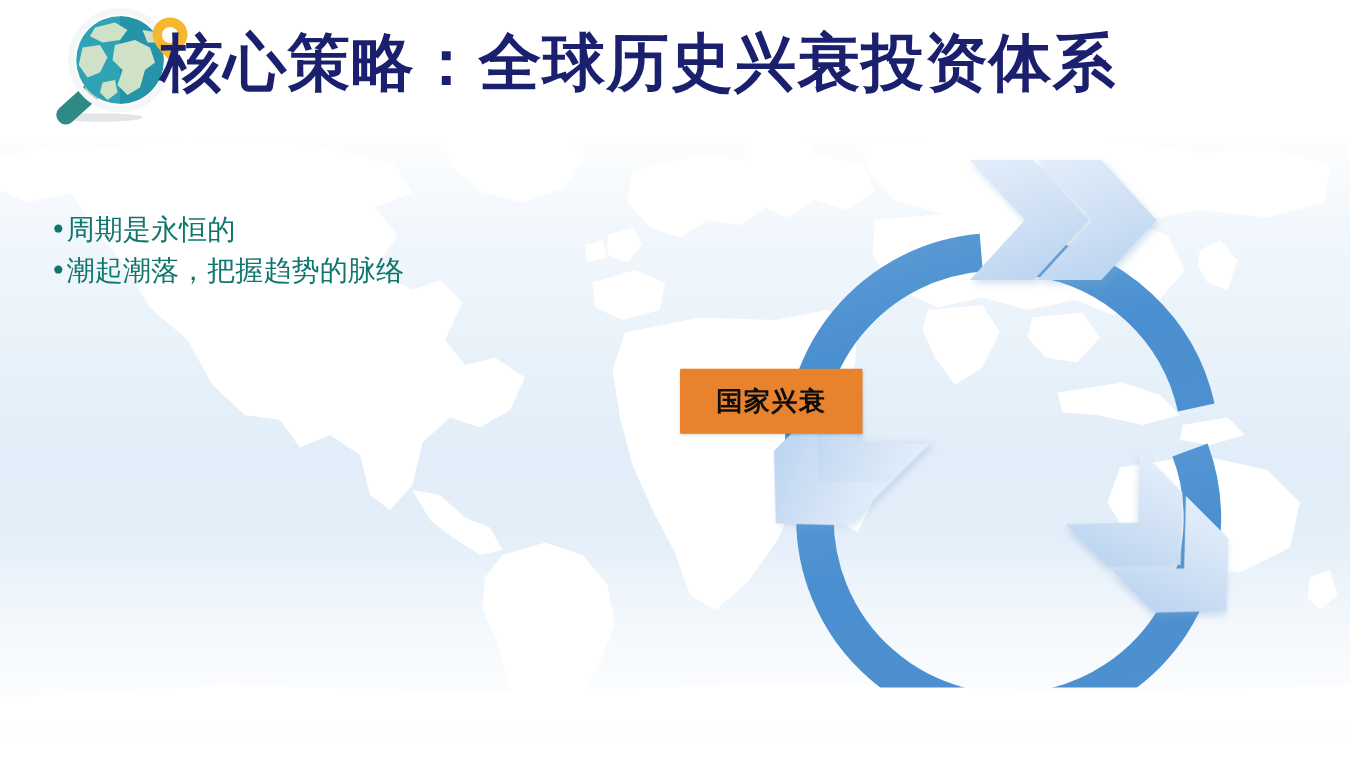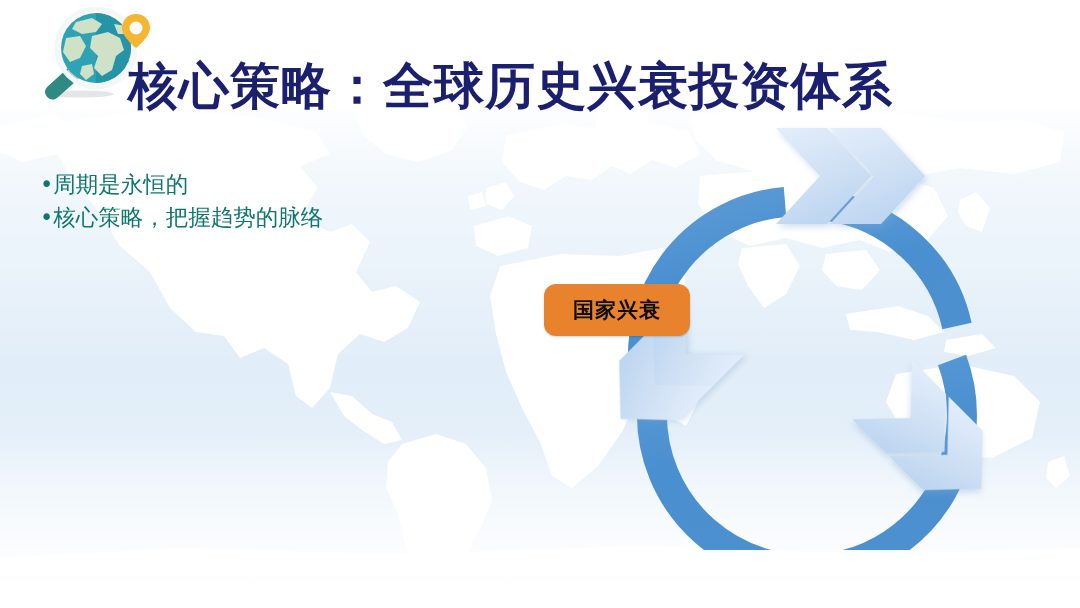--- a/index.html
+++ b/index.html
@@ -46,21 +46,20 @@
   .globe-icon svg{display:block;}
   .page-title{
     position:absolute;left:128px;top:18px;
     font-size:50px;
     font-weight:bold;
     color:#1a1f6e;
     letter-spacing:1px;
     line-height:64px;
     white-space:nowrap;
     font-family:"DejaVu Sans","Liberation Sans",sans-serif;
-    margin-top:36px;
   }
   
   .left-col{
     position:absolute;left:40px;top:168px;width:470px;
     z-index:5;
   }
   .bullet-list{
     margin:0;padding:0;list-style:none;
   }
   .bullet-item{
@@ -84,23 +83,23 @@
   .cycle{
     position:absolute;left:560px;top:110px;width:500px;height:440px;
     z-index:4;
   }
   .cycle svg{position:absolute;left:0;top:0;width:500px;height:440px;}
   .node-row{
     position:absolute;left:0;top:0;width:500px;height:440px;
   }
   .node{
     position:absolute;
-    top:174px;
+    top:185px;
     height:52px;
-    border-radius:12px;
+    border-radius:1px;
     background:#e8822c;
     box-shadow:0 1px 2px rgba(0,0,0,0.16);
     display:flex;align-items:center;justify-content:center;
     font-size:21px;
     font-weight:bold;
     color:#0d0d0d;
     letter-spacing:1px;
     font-family:"DejaVu Sans","Liberation Sans",sans-serif;
   }
   .node.n1{left:-16px;width:146px;}
@@ -226,21 +225,21 @@
         </g>
       </svg>
     </div>
 
     <div class="page-title">核心策略：全球历史兴衰投资体系</div>
   </div>
 
   <div class="left-col">
     <ul class="bullet-list">
       <li class="bullet-item">•周期是永恒的</li>
-      <li class="bullet-item">•核心策略，把握趋势的脉络</li>
+      <li class="bullet-item">•潮起潮落，把握趋势的脉络</li>
     </ul>
   </div>
 
 
   <div class="cycle">
     <svg viewBox="0 0 500 440" xmlns="http://www.w3.org/2000/svg">
       <defs>
         <linearGradient id="ringGrad" x1="0" y1="0" x2="0.25" y2="1">
           <stop offset="0%" stop-color="#5d9cd6"></stop>
           <stop offset="50%" stop-color="#4a8fd0"></stop>

